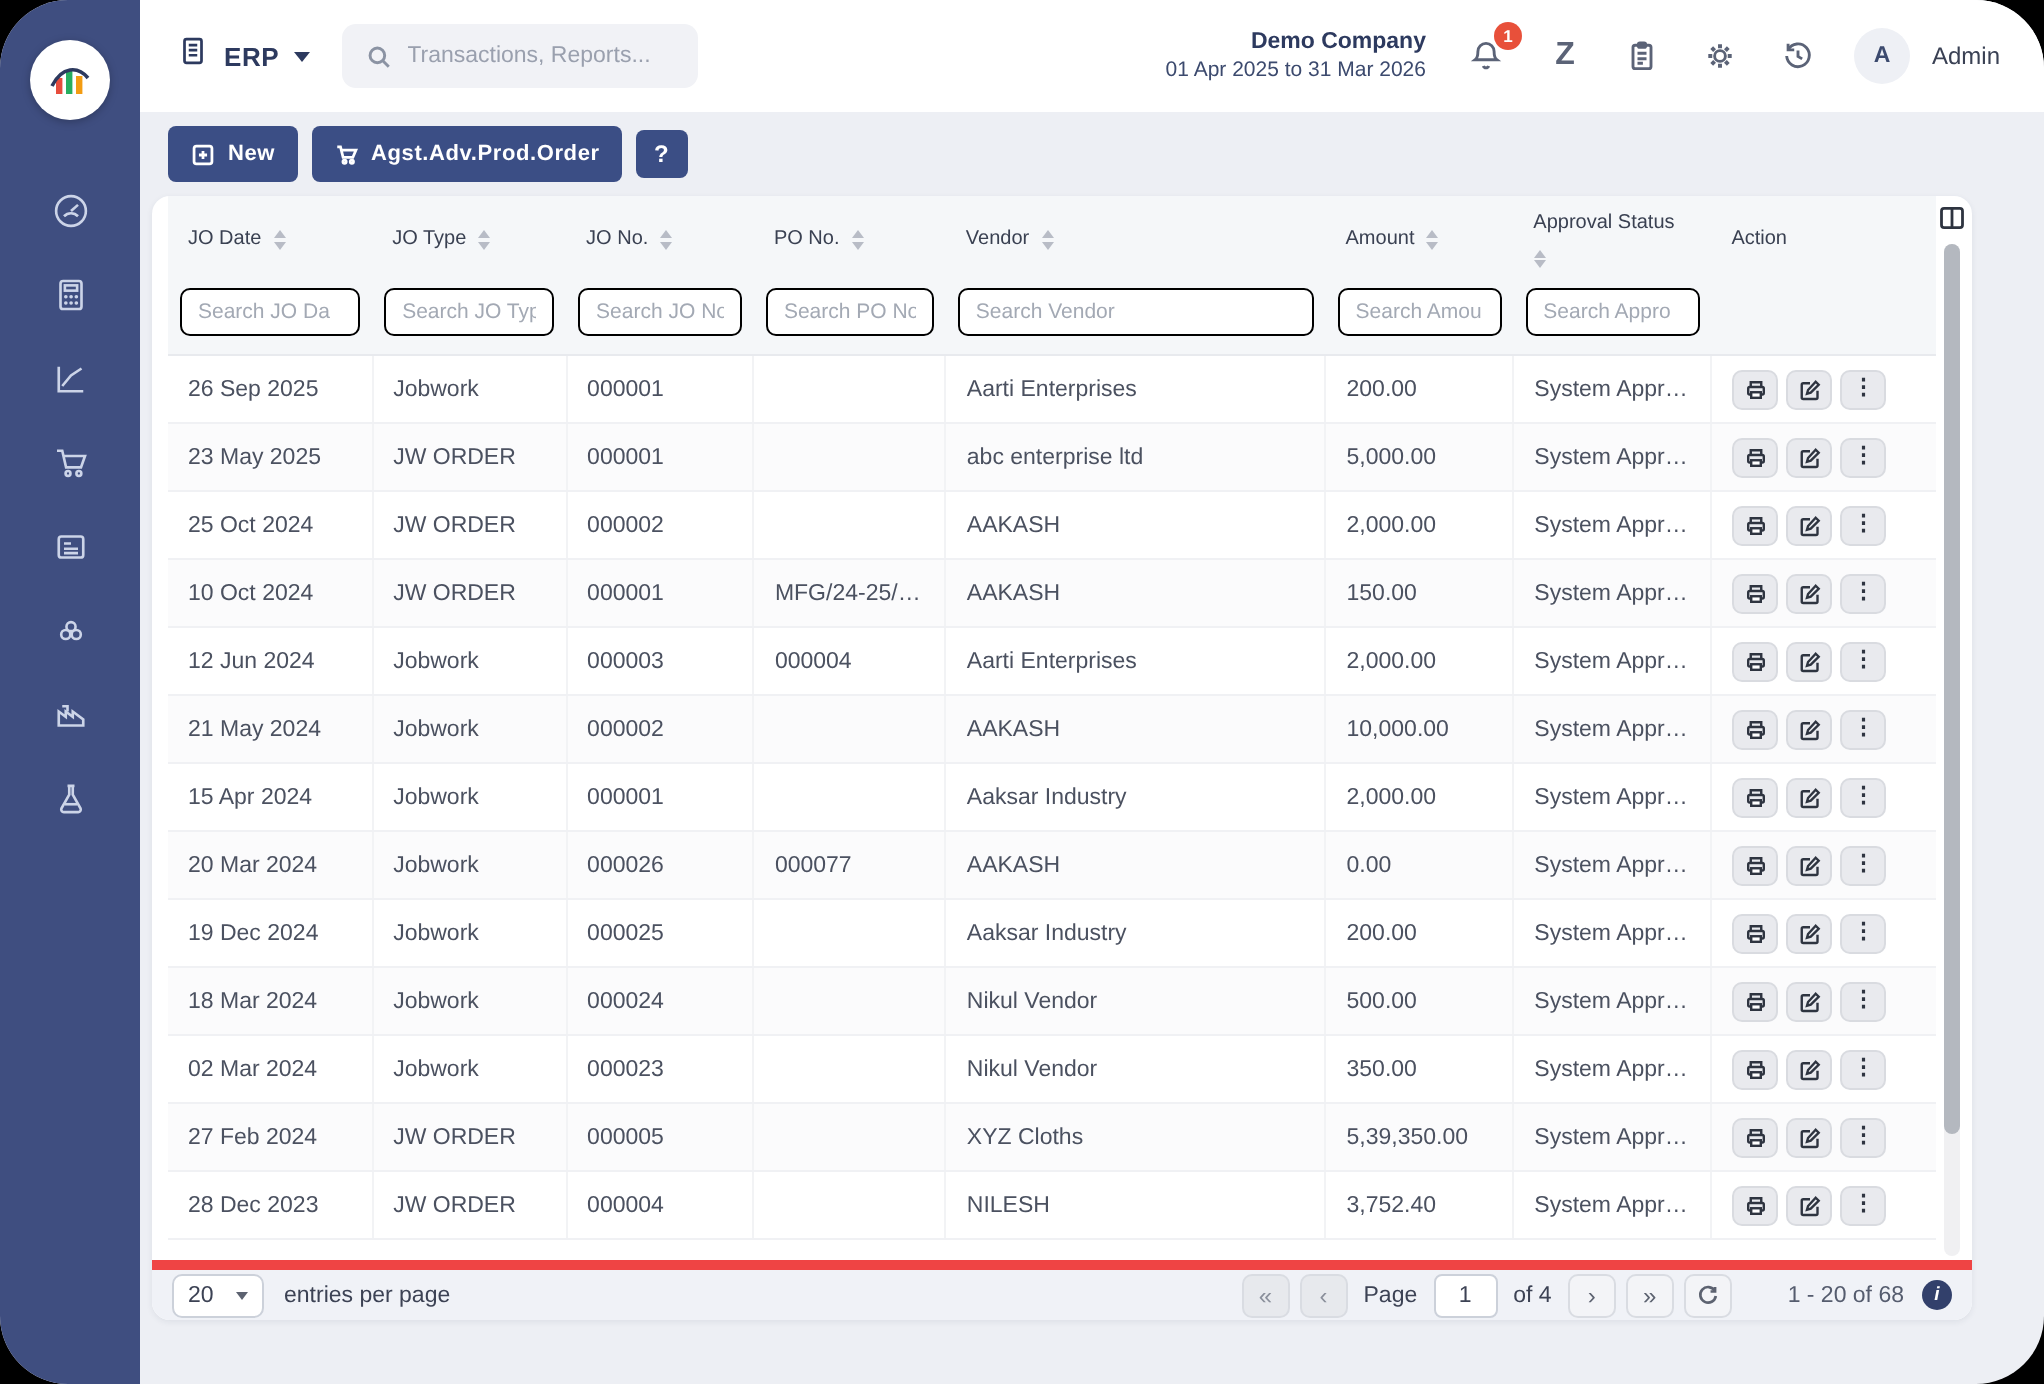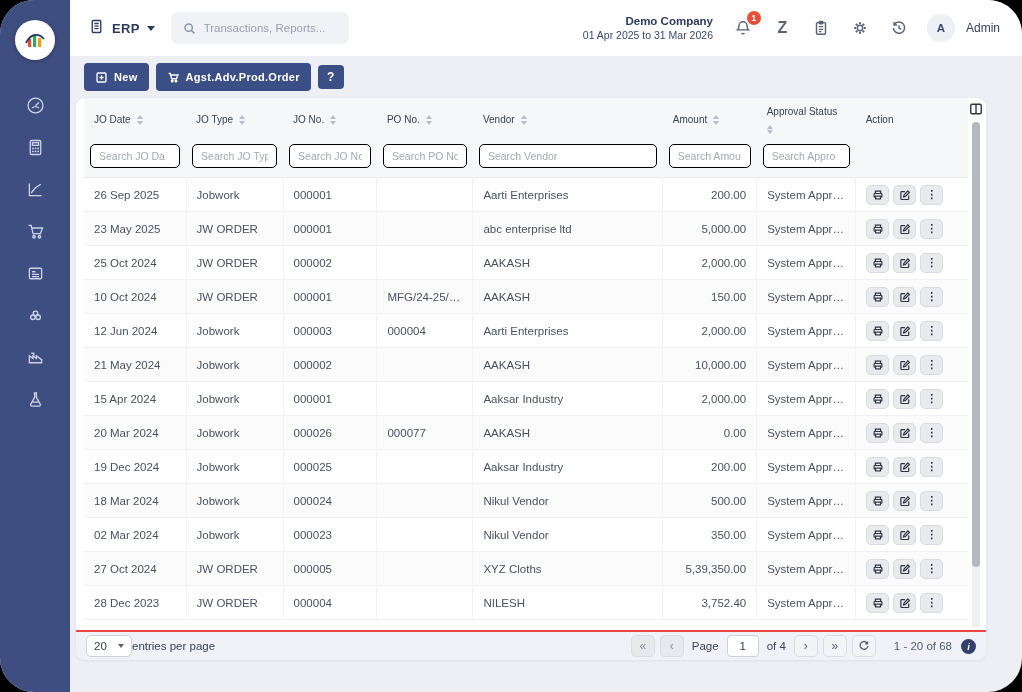--- a/index.html
+++ b/index.html
@@ -58,36 +58,36 @@
   .sort { display:inline-flex; flex-direction:column; gap:1.5px; }
   .sort i { display:block; width:0; height:0; border-left:3.5px solid transparent; border-right:3.5px solid transparent; }
   .sort .up { border-bottom:4px solid #b8bcc6; }
   .sort .dn { border-top:4px solid #b8bcc6; }
   .search-row td { background:#f5f7f9; padding:3px 6px 9px 6px; border-bottom:1px solid #e8eaee; }
   .search-row input { width:100%; height:24px; border:1px solid #000000; border-radius:5px; background:#fff; font-size:10.5px; color:#4a5060; padding:0 8px; outline:none; font-family:inherit; }
   .search-row input::placeholder { color:#a3a9b4; }
   tbody td { font-size:11.5px; color:#4b5160; padding:6.5px 10px; border-bottom:1px solid #f0f1f4; border-right:1px solid #f2f3f5; white-space:nowrap; overflow:hidden; text-overflow:ellipsis; }
   tbody td:last-child { border-right:none; }
   tbody tr:nth-child(even) td { background:#fbfbfc; }
-  td.amount { text-align:right; }
+  td.amount { text-align:left; }
   td.actions { overflow:visible; }
   .act-wrap { display:flex; gap:4px; }
   .act-btn { width:23px; height:20px; background:#e9eaee; border:1px solid #d9dbe0; border-radius:5px; display:flex; align-items:center; justify-content:center; cursor:pointer; color:#2e3440; padding:0; }
   .act-btn svg { width:12px; height:12px; stroke:#2e3440; fill:none; stroke-width:1.6; }
   .act-btn .kebab { font-size:11px; font-weight:bold; color:#2e3440; line-height:1; }
 
   
   .rail { position:absolute; top:4px; right:3px; bottom:2px; width:14px; display:flex; flex-direction:column; align-items:center; }
   .col-toggle { width:14px; height:14px; margin-bottom:6px; cursor:pointer; }
   .col-toggle svg { width:14px; height:14px; stroke:#2e3440; fill:none; stroke-width:1.6; }
   .scroll-track { flex:1; width:8px; background:#f0f0f2; border-radius:4px; position:relative; }
   .scroll-thumb { position:absolute; top:0; left:0; width:8px; height:88%; background:#b4b8bf; border-radius:4px; cursor:grab; }
 
   
-  .tfoot { height:30px; background:#f0f2f7; border-top:2px solid #ef4444; display:flex; align-items:center; padding:0 10px; flex:0 0 30px; }
+  .tfoot { height:30px; background:#f0f2f7; border-top:5px solid #ef4444; display:flex; align-items:center; padding:0 10px; gap:10px; flex:0 0 30px; }
   .psize { height:22px; min-width:46px; background:#fff; border:1px solid #ccd1da; border-radius:5px; display:flex; align-items:center; justify-content:space-between; padding:0 7px; gap:6px; font-size:11.5px; color:#3c4254; cursor:pointer; }
   .entries { font-size:11.5px; color:#3c4254; }
   .pager { display:flex; align-items:center; gap:5px; margin-left:auto; }
   .pg-btn { width:24px; height:22px; border-radius:5px; border:1px solid #d9dce2; background:#e7e9ed; color:#8a8f9b; font-size:12px; display:flex; align-items:center; justify-content:center; cursor:pointer; font-family:inherit; }
   .pg-btn.lit { background:#f3f4f7; color:#5c6270; }
   .pg-label { font-size:11.5px; color:#3c4254; margin:0 3px; }
   .pg-input { width:32px; height:22px; border:1px solid #ccd1da; border-radius:4px; text-align:center; font-size:11.5px; color:#3c4254; outline:none; font-family:inherit; }
   .pg-btn svg { width:12px; height:12px; stroke:#5c6270; fill:none; stroke-width:1.8; }
   .range-group { display:flex; align-items:center; gap:9px; margin-left:18px; }
   .range { font-size:11.5px; color:#555c6e; }
@@ -665,21 +665,21 @@
                         </svg>
         </button>
         <button class="act-btn">
           <span class="kebab">⋮</span>
         </button>
       </span>
     </td>
   </tr>
 
   <tr>
-    <td>27 Oct 2024</td>
+    <td>27 Feb 2024</td>
     <td>JW ORDER</td>
     <td>000005</td>
     <td></td>
     <td>XYZ Cloths</td>
     <td class="amount">5,39,350.00</td>
     <td>System Approv…</td>
     <td class="actions">
       <span class="act-wrap">
         <button class="act-btn">
           <svg viewBox="0 0 16 16">

